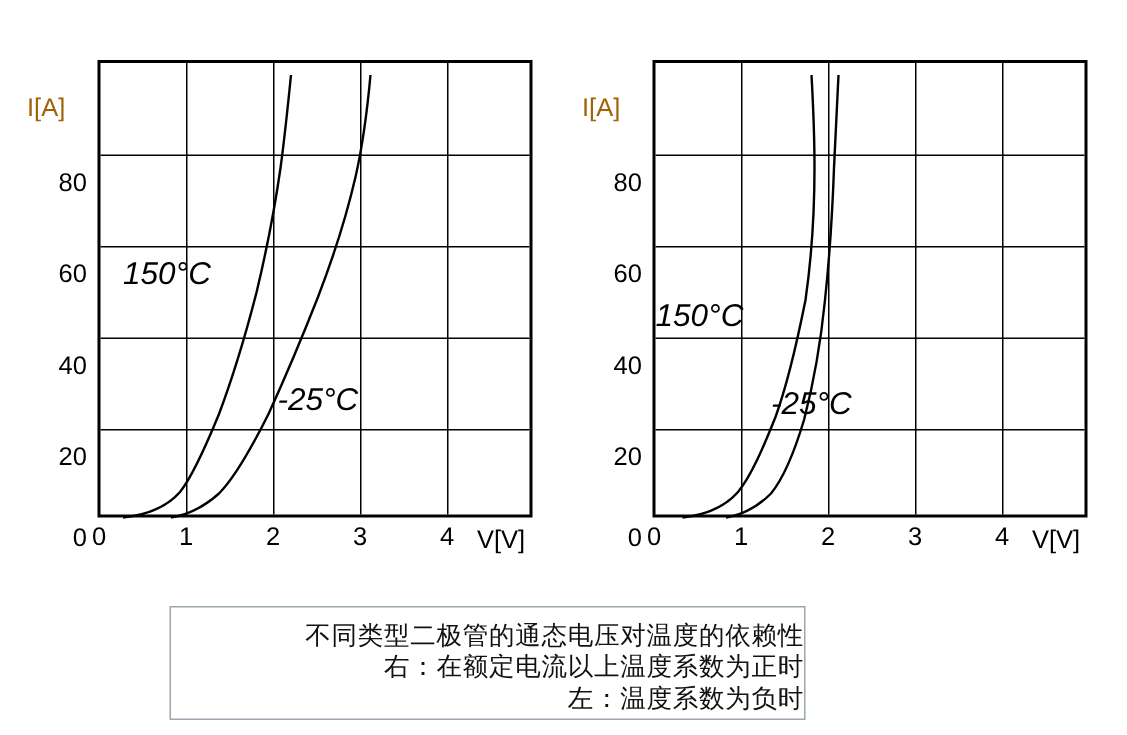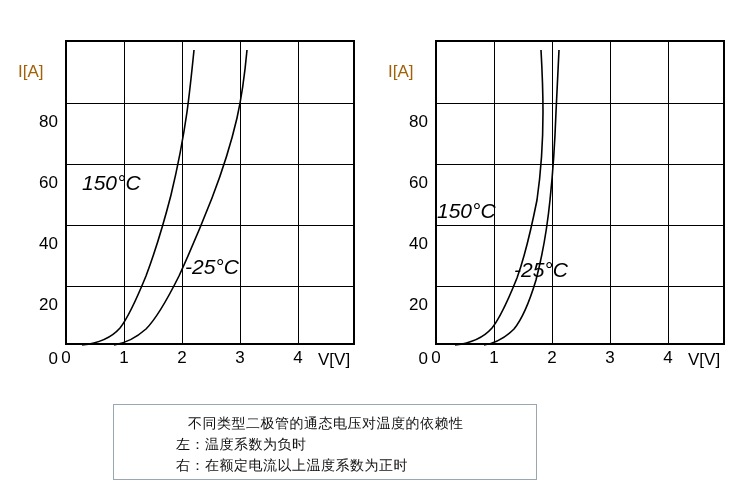--- a/index.html
+++ b/index.html
@@ -98,24 +98,25 @@
     top: 404px;
     width: 424px;
     height: 76px;
     border: 1px solid #9aa7b0;
     box-sizing: border-box;
     background: #fff;
     padding: 8px 0 0 62px;
   }
   .caption-line {
     font-family: "Liberation Sans", sans-serif;
-    font-size: 14px;
+    font-size: 17px;
     color: #111;
     line-height: 21px;
     letter-spacing: 0.5px;
+    text-align: right;
   }
   .caption-line.first {
     padding-left: 12px;
   }
 </style>
 </head>
 <body>
 
 <div class="chart-panel" id="panel-left">
 
@@ -194,15 +195,15 @@
 
     <path d="M 49,305 C 61,303 71,297 79,289 C 88,278 95,260 101,240 C 107,217 112,190 115,160 C 118,132 120,100 121,72 C 122,48 123,28 124,10" fill="none" stroke="#000" stroke-width="1.6"></path>
   </svg>
 
   <div class="curve-label" style="left: 67px; top: 199px;">150°C</div>
   <div class="curve-label" style="left: 144px; top: 258px;">-25°C</div>
 </div>
 
 <div class="caption-box">
   <div class="caption-line first">不同类型二极管的通态电压对温度的依赖性</div>
+  <div class="caption-line">右：在额定电流以上温度系数为正时</div>
   <div class="caption-line">左：温度系数为负时</div>
-  <div class="caption-line">右：在额定电流以上温度系数为正时</div>
 </div>
 
 </body></html>

